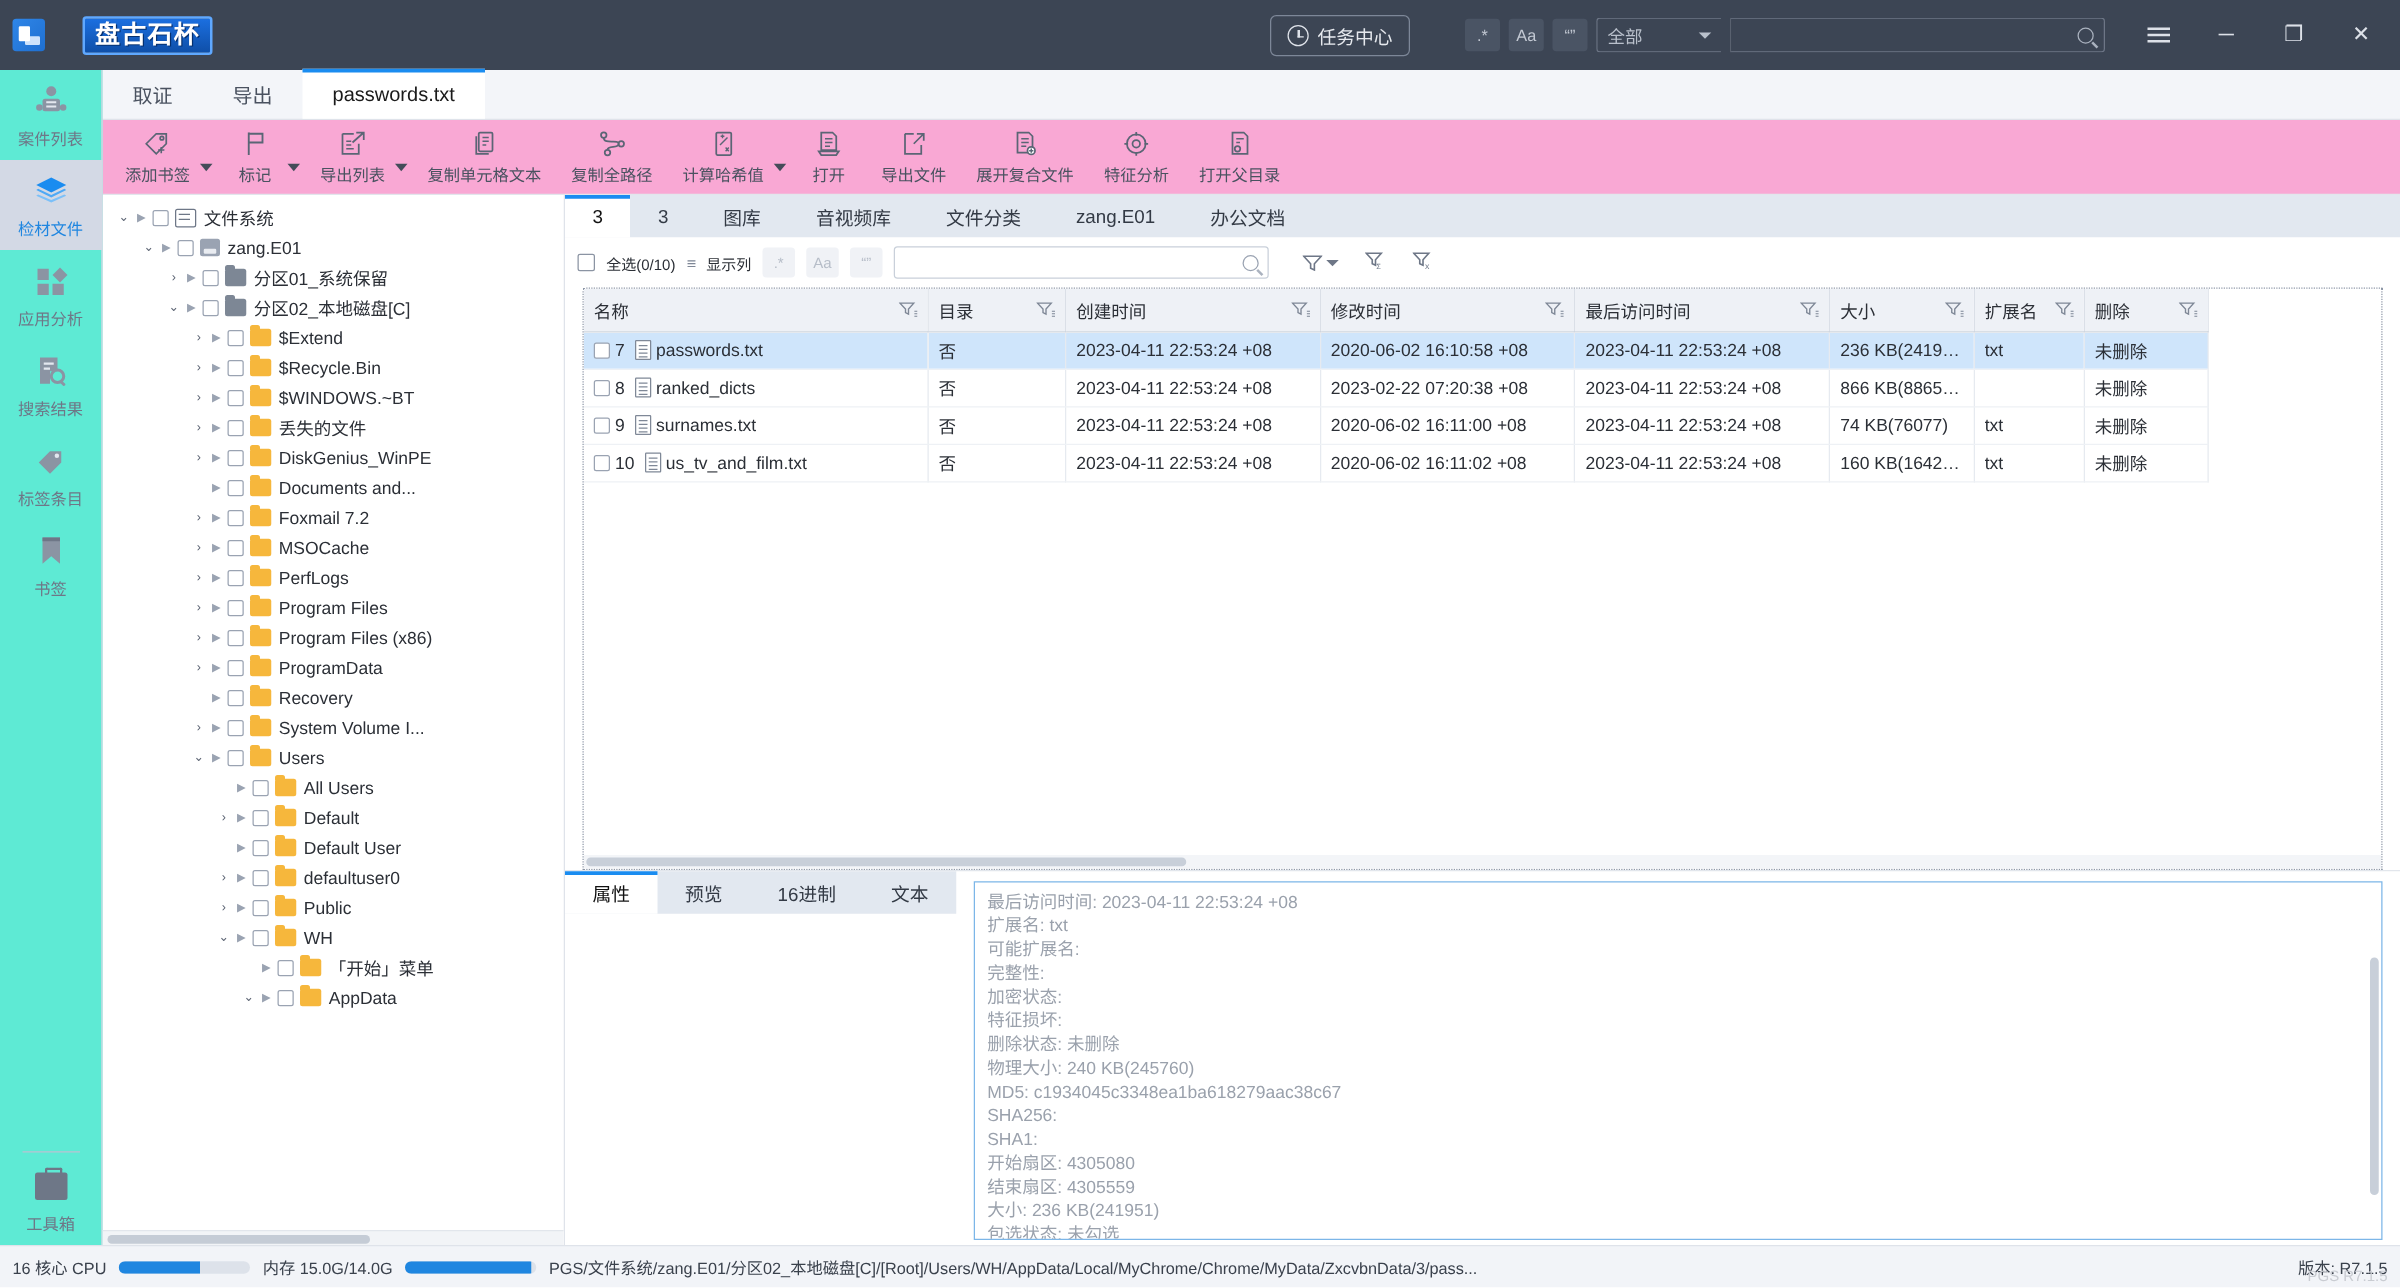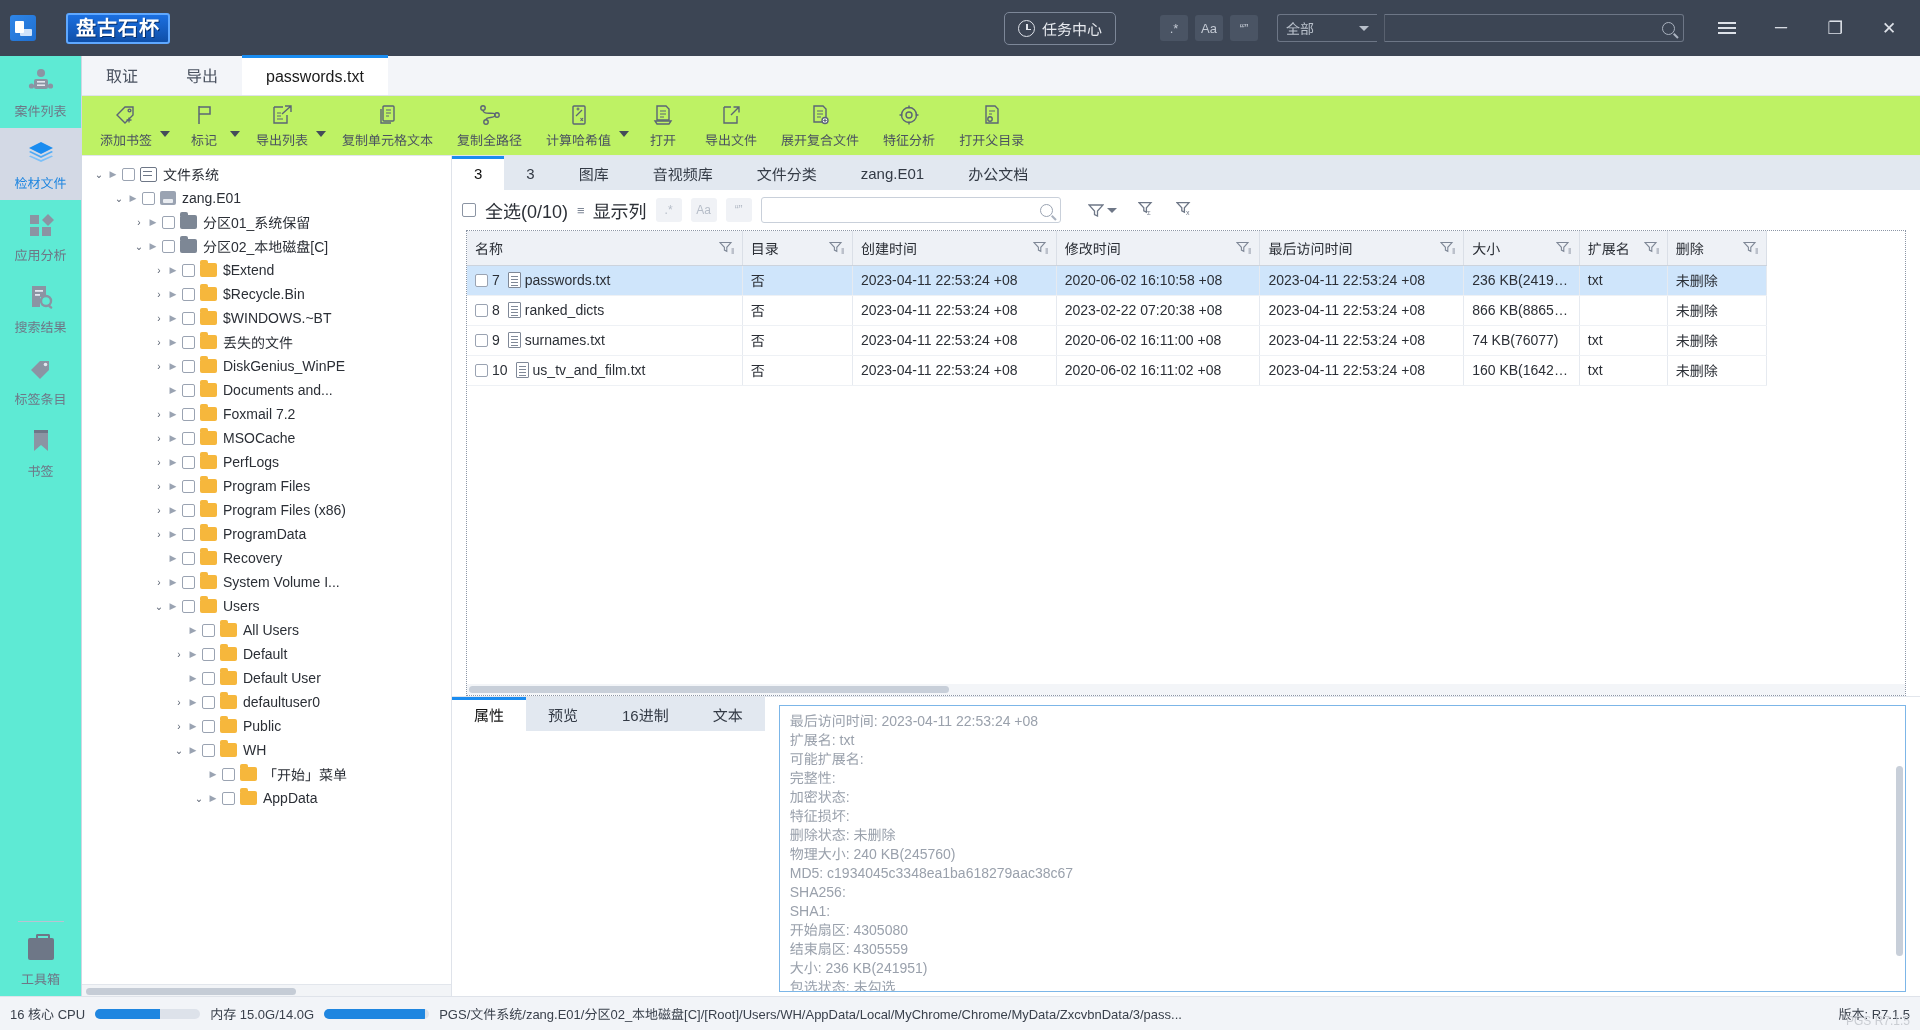--- a/index.html
+++ b/index.html
@@ -51,21 +51,21 @@
   .clock-ico::after{content:"";position:absolute;left:7px;top:3px;width:1.6px;height:6px;background:#dfe3ea;}
   .clock-ico::before{content:"";position:absolute;left:7px;top:8px;width:5px;height:1.6px;background:#dfe3ea;}
 
   .search-tools { display:flex; align-items:center; gap:7px; margin-left: 44px; }
   .sq-btn {
     width:28px;height:26px;background:#4a5464;border-radius:3px;
     display:flex;align-items:center;justify-content:center;
     font-size:13px;color:#c3c9d3; cursor:default;
   }
   .scope-sel {
-    margin-left:12px; width:100px; height:28px; border:1px solid #6d7686;
+    width:100px; height:28px; border:1px solid #6d7686;
     border-right:none; border-radius:3px 0 0 3px; display:flex;align-items:center;
     padding:0 8px; color:#b9c0cb; font-size:14px; justify-content:space-between;text-align:right;
   }
   .caret-d { width:0;height:0;border-left:5px solid transparent;border-right:5px solid transparent;border-top:5px solid #b9c0cb;}
   .search-box {
     width: 300px; height:28px; border:1px solid #6d7686; border-left:1px solid #59616f;
     border-radius:0 3px 3px 0; display:flex;align-items:center; justify-content:flex-end;
     padding-right:8px; background:transparent;
   }
   .mag { width:13px;height:13px;border:1.6px solid #aab2bf;border-radius:50%;position:relative;display:inline-block;}
@@ -98,21 +98,21 @@
   
   .apptabs { height:40px; flex:none; background:#f3f5f9; display:flex; align-items:flex-end; border-bottom:1px solid #dfe3ea;}
   .apptab {
     padding:0 24px; height:40px; display:flex; align-items:center; font-size:16px; color:#4a5260;
     cursor:default; position:relative;
   }
   .apptab.active { background:#fff; color:#1a1a1a; border-top:3px solid #1a8cf0; height:40px; }
   .apptab.fname { font-size:16px; }
 
   
-  .ribbon { height:60px; flex:none; background:#bef264; display:flex; align-items:center; border-bottom:1px solid #e2e6ec; padding-left:6px;}
+  .ribbon { height:60px; flex:none; background:#f9a8d4; display:flex; align-items:center; border-bottom:1px solid #e2e6ec; padding-left:6px;}
   .rb {
     display:flex; flex-direction:column; align-items:center; justify-content:center;
     padding:3px 12px; min-width:60px; color:#4a5260; font-size:13px; gap:3px; cursor:default;
   }
   .rb-ico { height:24px; display:flex; align-items:center; justify-content:center; color:#5b6575;}
   .rb-caret { width:0;height:0;border-left:5px solid transparent;border-right:5px solid transparent;border-top:6px solid #444c59; margin:0 4px 0 -4px; align-self:center; position:relative; top:8px;}
 
   
   .content { flex:1 1 auto; display:flex; min-height:0; }
 
@@ -144,21 +144,21 @@
 
   .ctabs { height:34px; flex:none; background:#e2e8f0; display:flex; align-items:stretch; }
   .ctab {
     padding:0 22px; display:flex; align-items:center; font-size:15px; color:#333a45; cursor:default; position:relative;
   }
   .ctab.active { background:#fff; color:#111; }
   .ctab.active::before { content:""; position:absolute; left:0; right:0; top:0; height:3px; background:#1a8cf0; }
 
   .filterbar { height:40px; flex:none; display:flex; align-items:center; gap:9px; padding:0 10px; background:#fff;}
   .fchk { width:14px;height:14px;border:1px solid #8b94a3;border-radius:2px;background:#fff; flex:none;}
-  .flabel { font-size:18px; color:#2b2f36; white-space:nowrap;}
+  .flabel { font-size:12px; color:#2b2f36; white-space:nowrap;}
   .list-ico { color:#7e8796; font-size:13px; letter-spacing:-1px; }
   .fbtn { width:26px;height:24px;background:#f0f2f6;border-radius:3px;display:flex;align-items:center;justify-content:center;color:#b6bdc8;font-size:12px;}
   .fsearch { width:300px;height:26px;border:1px solid #c9d0da;border-radius:3px;display:flex;align-items:center;justify-content:flex-end;padding-right:7px;}
   .funnel { width:15px;height:13px; position:relative; display:inline-block; }
   .funnel svg { display:block; }
 
   
   .tablewrap { flex:1 1 auto; min-height:0; margin:0 14px 0 14px; border:1px dotted #8c96a6; display:flex; flex-direction:column; overflow:hidden;}
   table.grid { border-collapse:collapse; table-layout:fixed; width:1300px; font-size:14px;}
   table.grid th {

